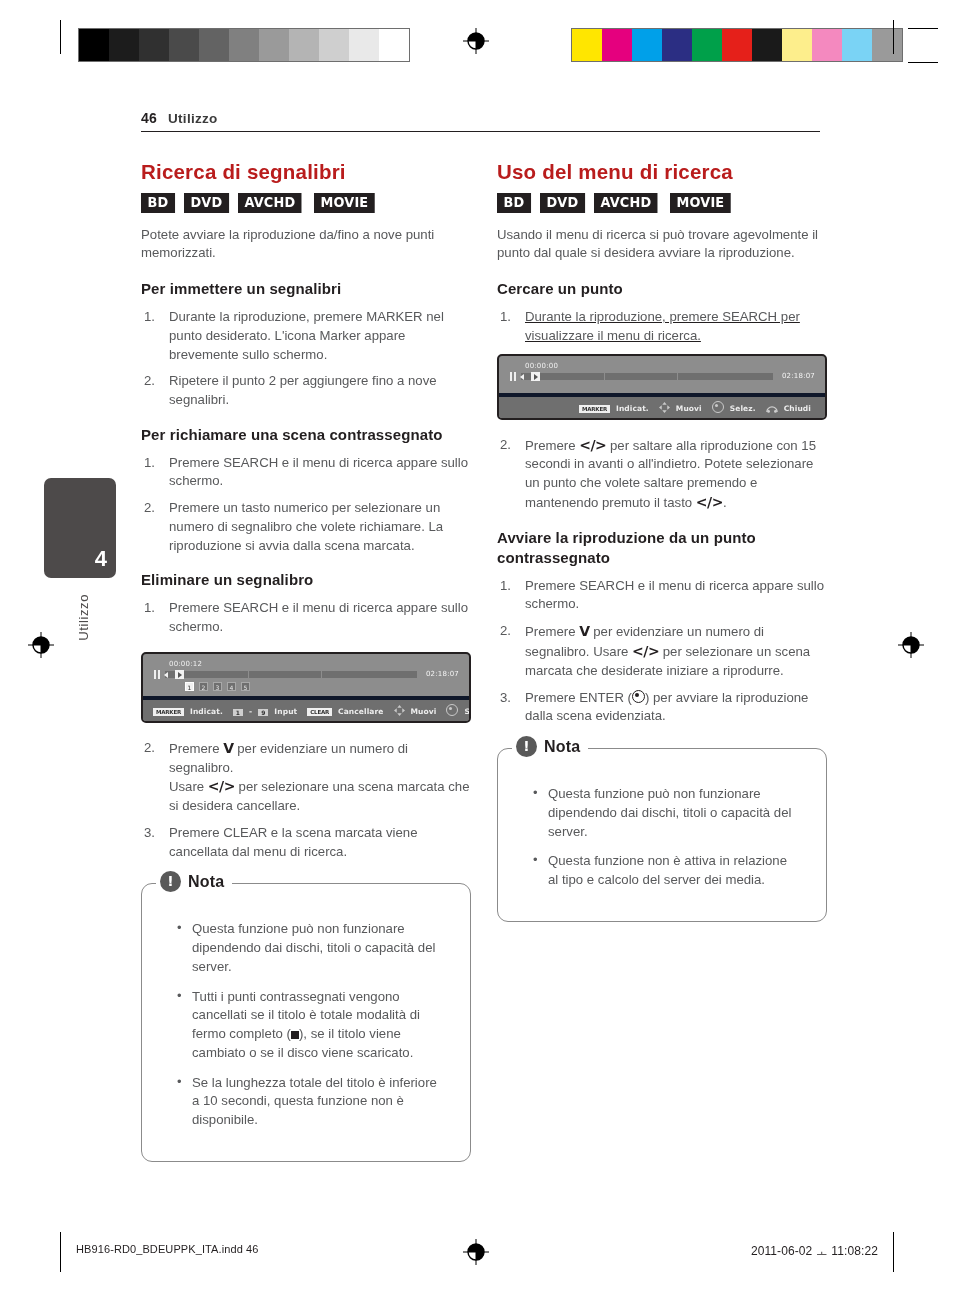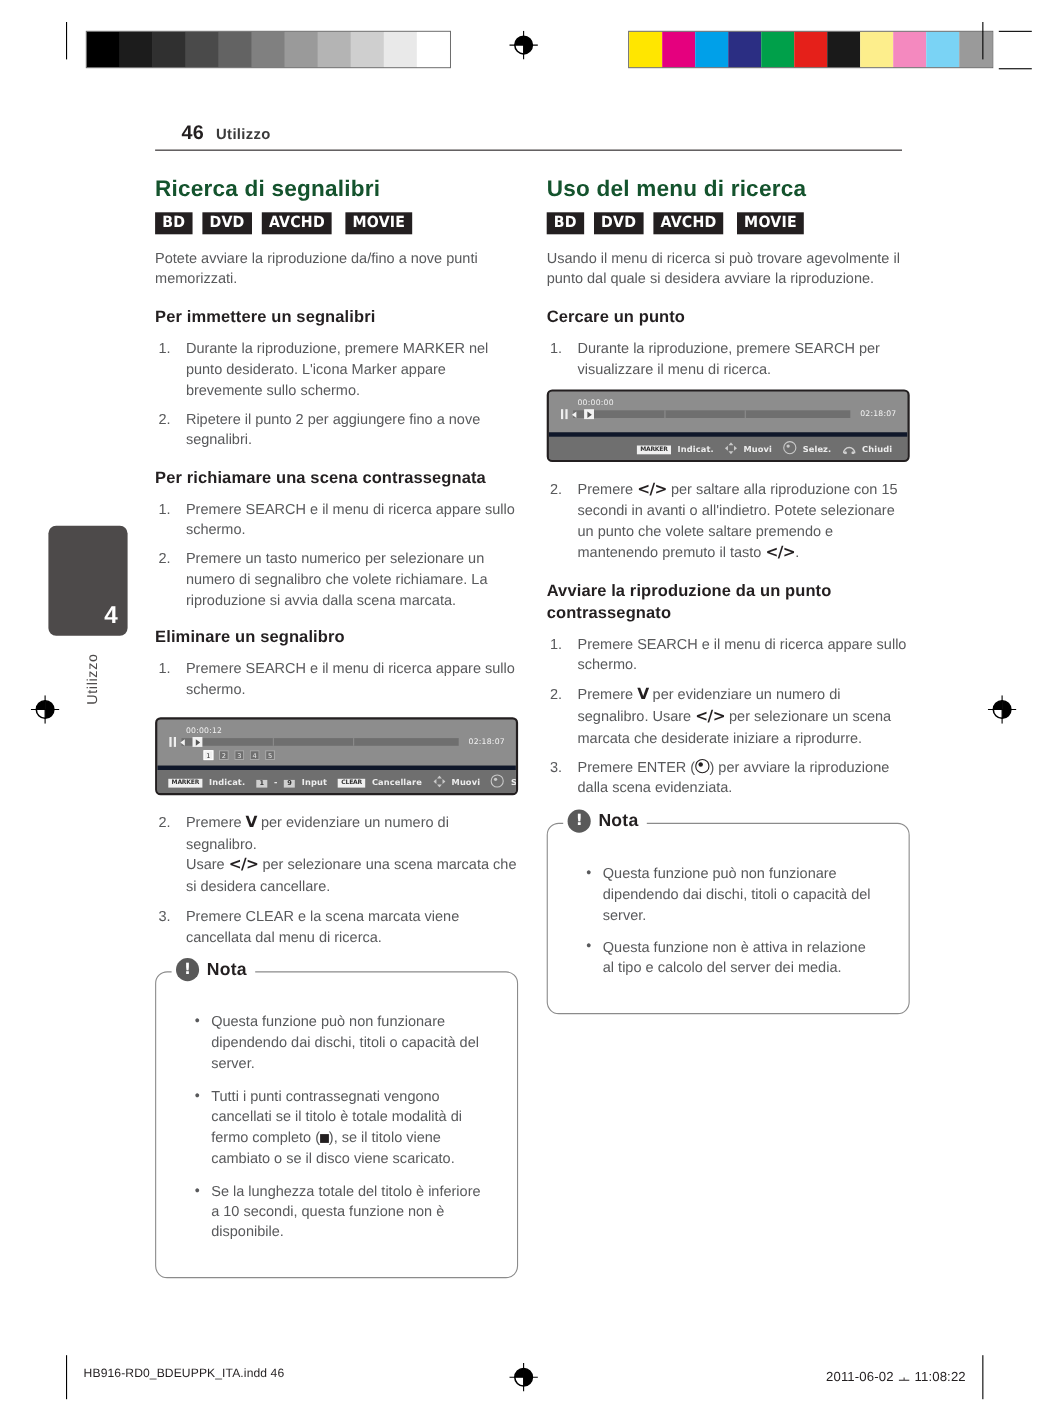--- a/index.html
+++ b/index.html
@@ -51,25 +51,24 @@
     left: 141px; top: 110px;
     width: 679px;
   }
   .runhead-row {
     display: flex;
     align-items: baseline;
     gap: 11px;
     padding-bottom: 5px;
   }
   .runhead-num {
-    font-size: 18px;
+    font-size: 14px;
     font-weight: bold;
     color: #231f20;
     letter-spacing: 0.2px;
-    margin-left: 24px;
   }
   .runhead-label {
     font-size: 13.5px;
     font-weight: bold;
     color: #3b3b3b;
     letter-spacing: 0.3px;
   }
   .runhead-rule {
     height: 1px;
     background: #231f20;
@@ -112,21 +111,21 @@
     width: 330px;
   }
   .col-left  { left: 141px; }
   .col-right { left: 497px; }
 
   h1.sec-title {
     font-size: 20.5px;
     font-weight: bold;
     margin: 0 0 9px 0;
     letter-spacing: 0.2px;
-    color: #14532d;
+    color: #b91c1c;
   }
 
   .badges { display: flex; gap: 6px; margin-bottom: 13px; }
   .badge {
     background: #231f20;
     color: #ffffff;
     font-size: 14px;
     font-weight: bold;
     letter-spacing: 0.2px;
     padding: 2px 7px 3px 7px;
@@ -495,21 +494,21 @@
     </div>
 
     <p class="body">Potete avviare la riproduzione da/fino a nove punti memorizzati.</p>
 
     <h2 class="sub-title">Per immettere un segnalibri</h2>
     <ol class="steps">
       <li>Durante la riproduzione, premere MARKER nel punto desiderato. L'icona Marker appare brevemente sullo schermo.</li>
       <li>Ripetere il punto 2 per aggiungere fino a nove segnalibri.</li>
     </ol>
 
-    <h2 class="sub-title">Per richiamare una scena contrassegnata</h2>
+    <h2 class="sub-title">Per richiamare una scena contrassegnato</h2>
     <ol class="steps">
       <li>Premere SEARCH e il menu di ricerca appare sullo schermo.</li>
       <li>Premere un tasto numerico per selezionare un numero di segnalibro che volete richiamare. La riproduzione si avvia dalla scena marcata.</li>
     </ol>
 
     <h2 class="sub-title">Eliminare un segnalibro</h2>
     <ol class="steps">
       <li>Premere SEARCH e il menu di ricerca appare sullo schermo.</li>
     </ol>
 
@@ -588,21 +587,21 @@
     <div class="badges">
       <span class="badge">BD</span>
       <span class="badge">DVD</span>
       <span class="badge">AVCHD</span>
       <span class="badge">MOVIE</span>
     </div>
 
     <p class="body">Usando il menu di ricerca si può trovare agevolmente il punto dal quale si desidera avviare la riproduzione.</p>
 
     <h2 class="sub-title">Cercare un punto</h2>
-    <ol class="steps" style="margin-bottom:6px;">
+    <ol class="steps" style="margin-bottom:6px;text-decoration:underline;">
       <li>Durante la riproduzione, premere SEARCH per visualizzare il menu di ricerca.</li>
     </ol>
 
     <div class="osd">
       <div class="osd-top" style="padding-bottom:12px;">
         <div class="osd-time-l">00:00:00</div>
         <div class="osd-barrow">
           <div class="osd-pause"></div>
           <div class="osd-track">
             <div class="osd-arrow-l"></div>

